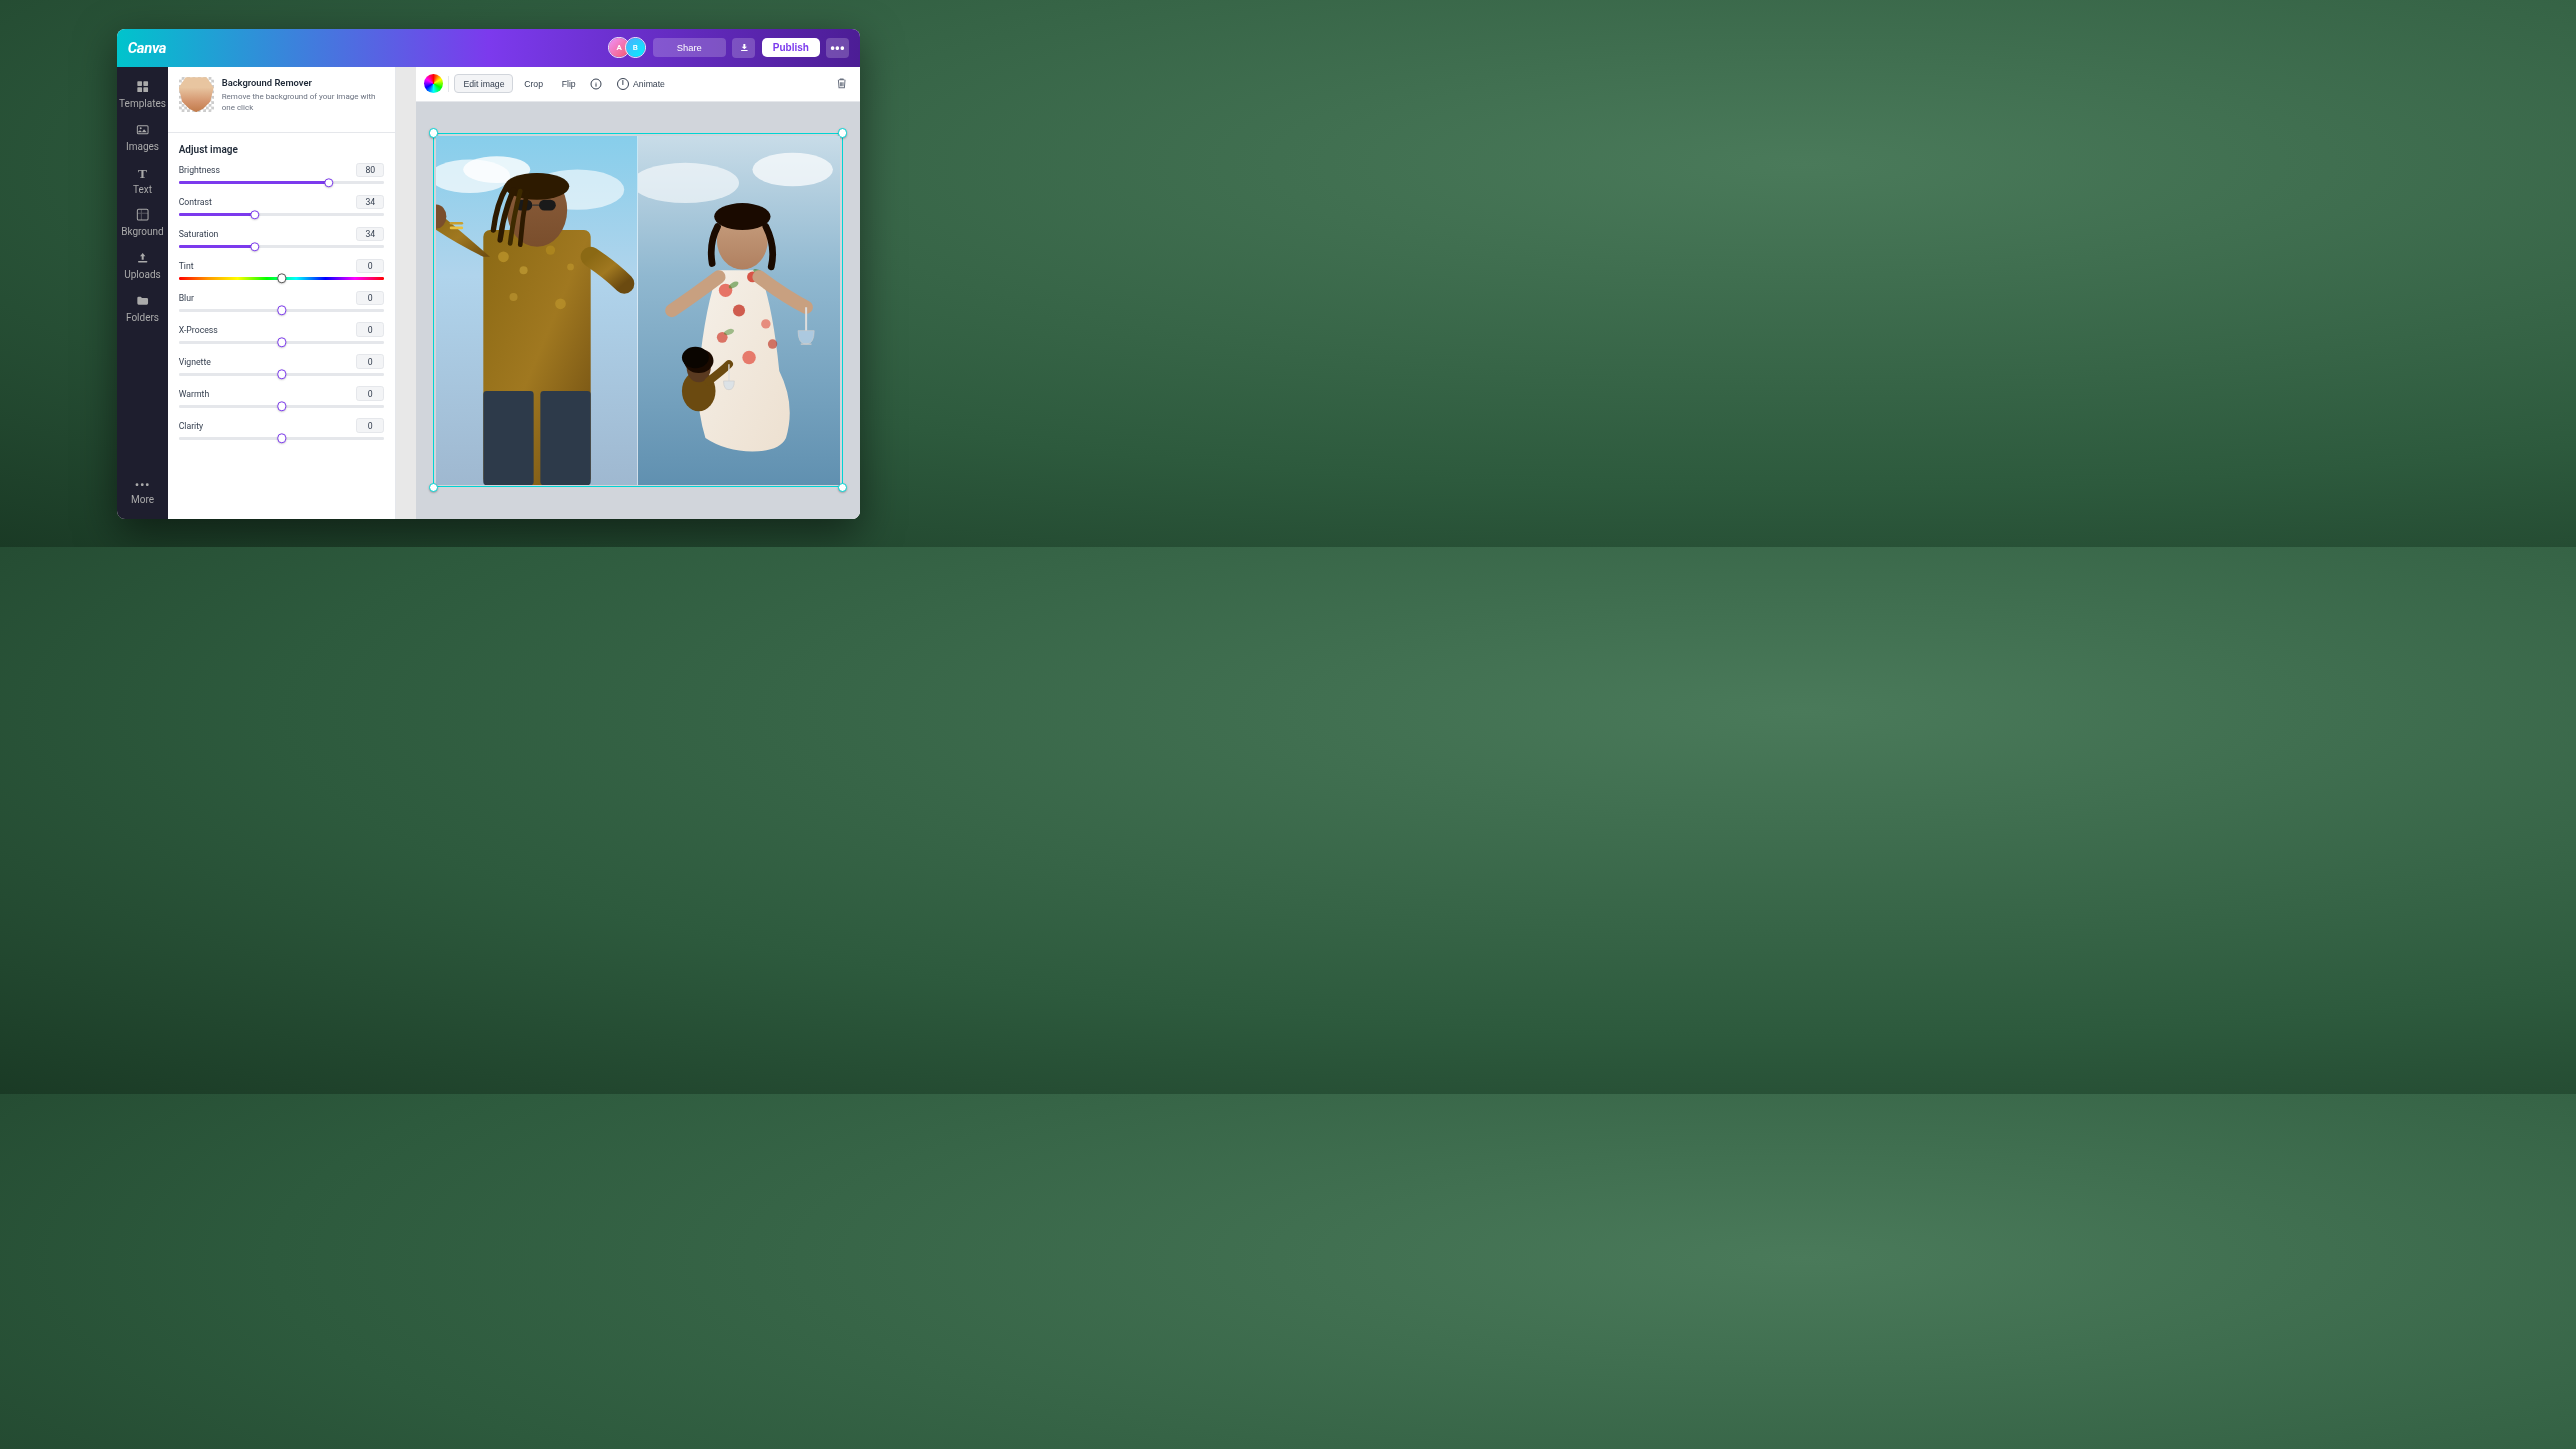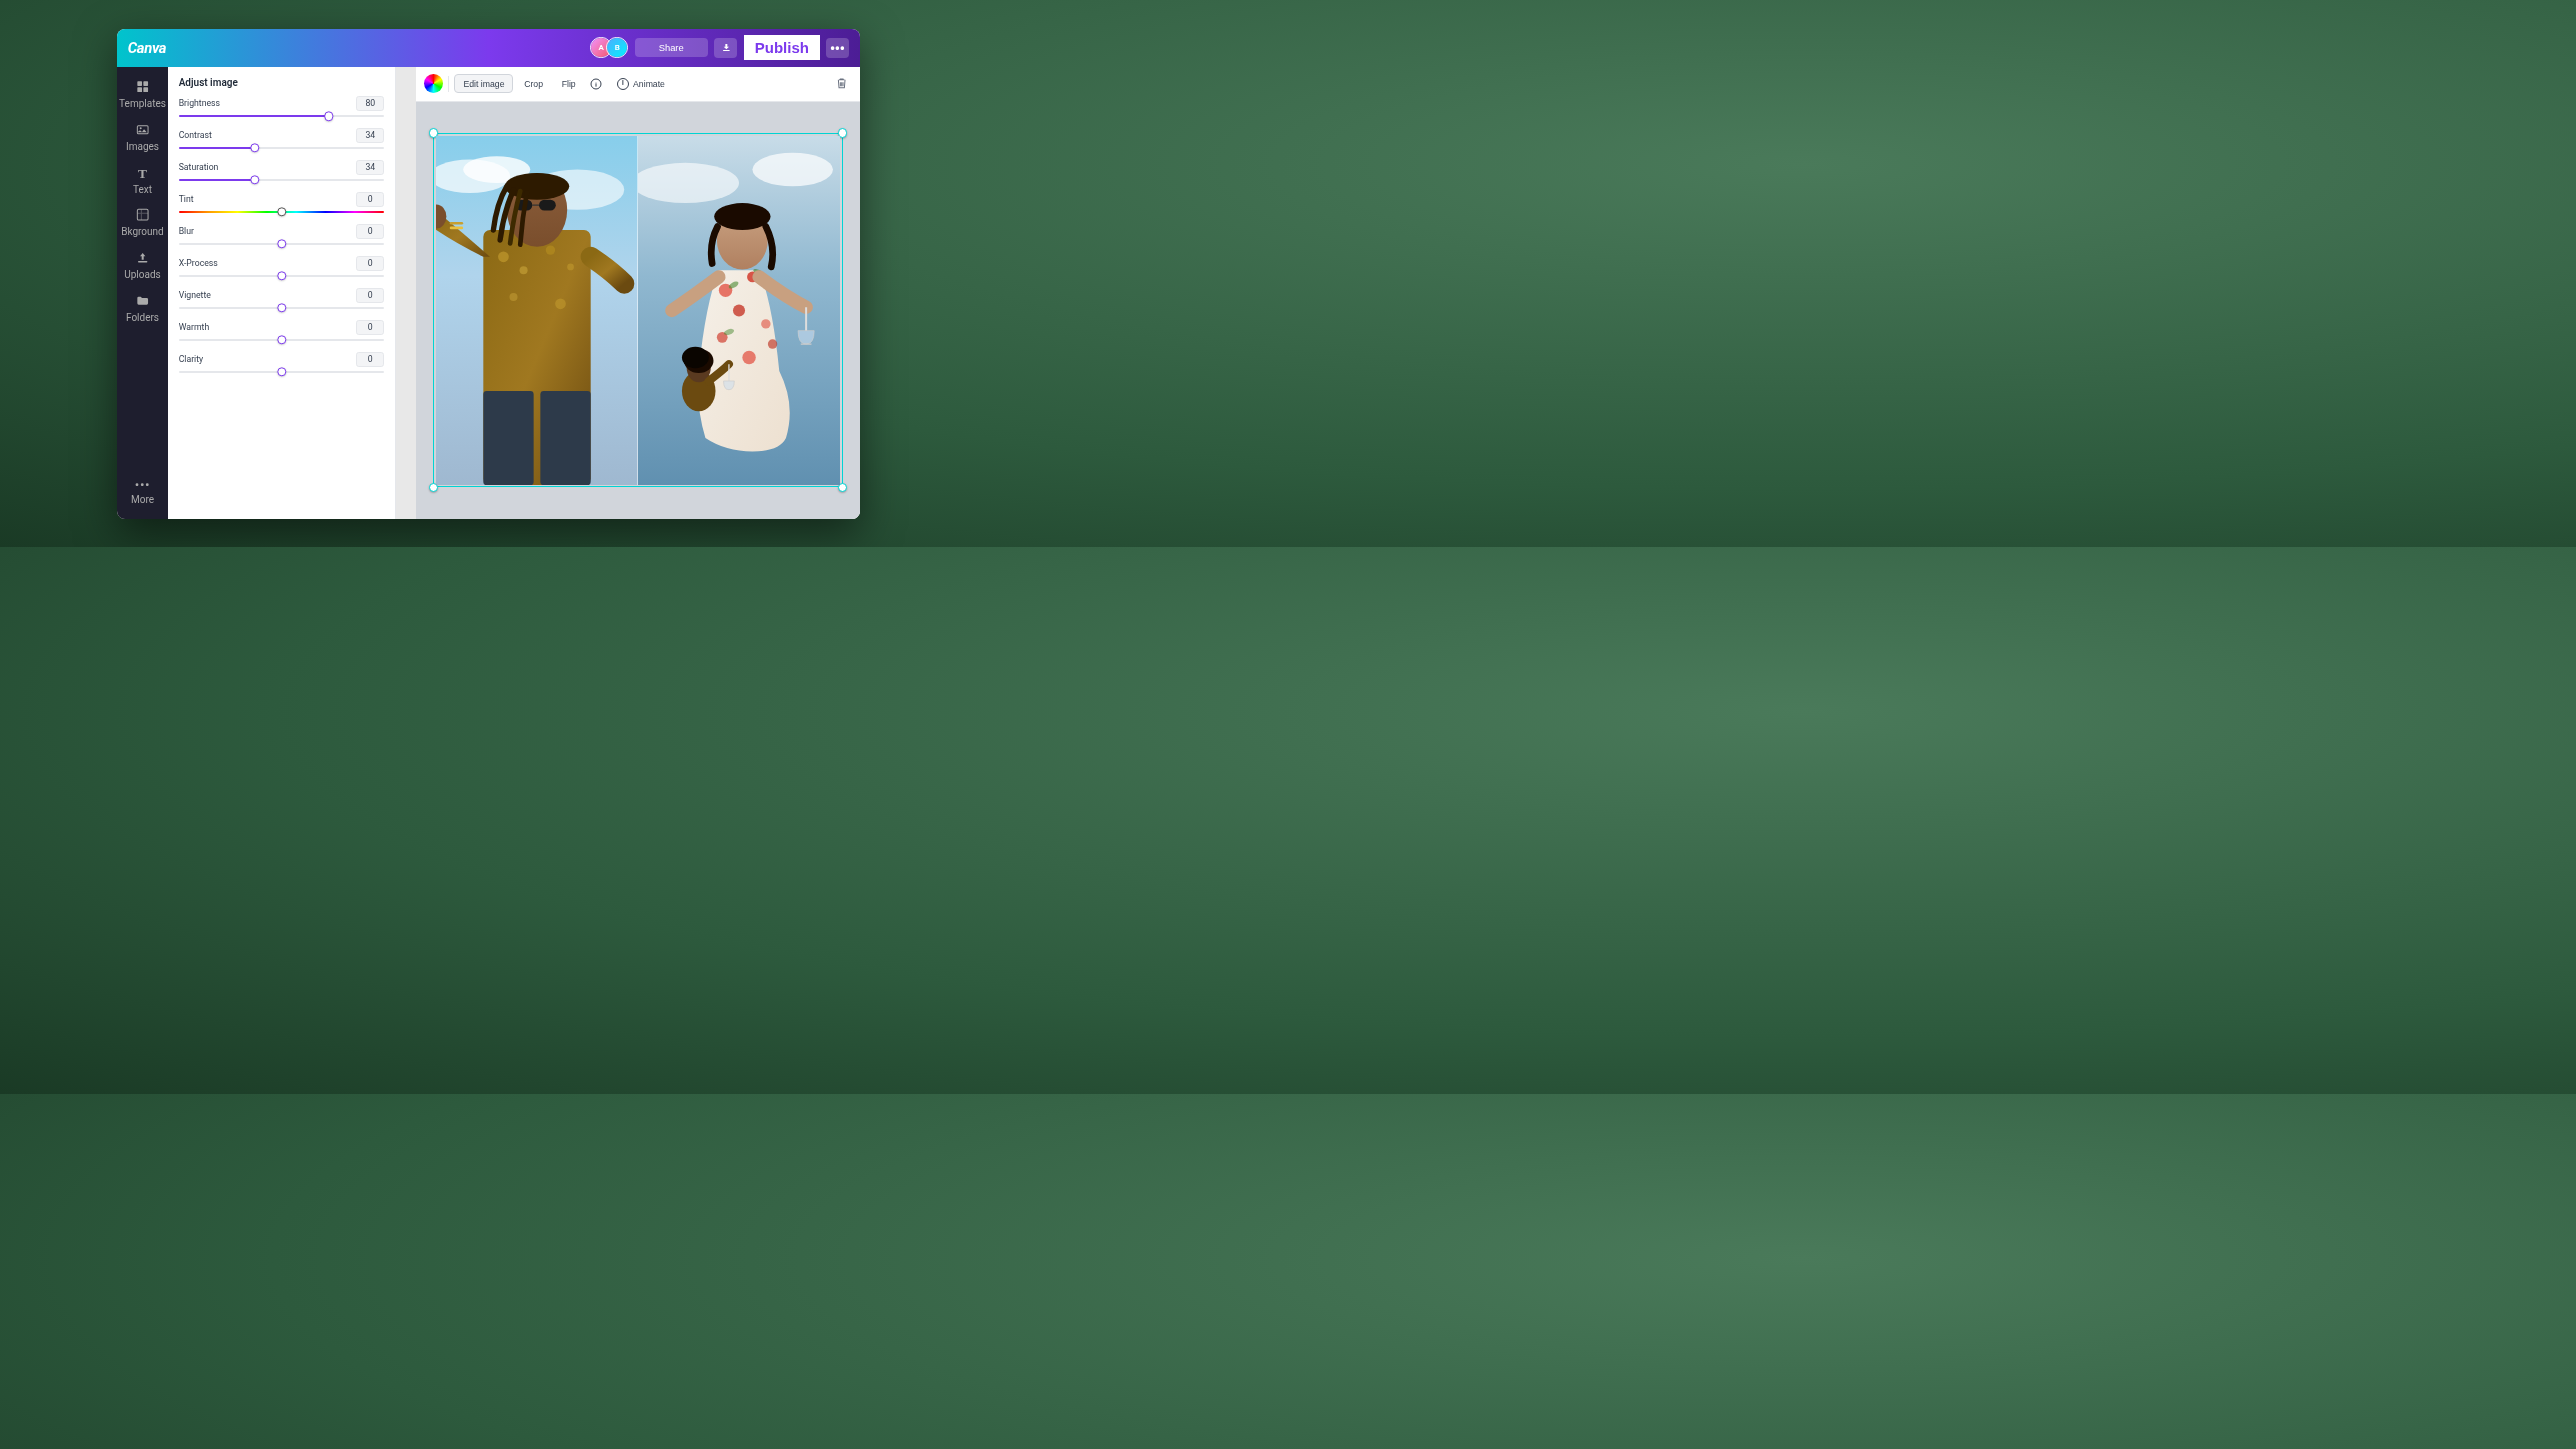--- a/index.html
+++ b/index.html
@@ -89,23 +89,23 @@
       height: 20px;
       display: flex;
       align-items: center;
       justify-content: center;
       cursor: pointer;
     }
     .btn-publish {
       background: white;
       color: #7c3aed;
       border: none;
-      border-radius: 0;
+      border-radius: 5px;
       padding: 4px 10.7px;
-      font-size: 15px;
+      font-size: 10px;
       font-weight: 600;
       cursor: pointer;
     }
     .btn-more {
       background: rgba(255,255,255,0.2);
       color: white;
       border: none;
       border-radius: 4px;
       width: 23px;
       height: 20px;
@@ -514,20 +514,32 @@
         <span class="label">Folders</span>
       </div>
       <div class="sidebar-item" style="margin-top: auto;">
         <div class="icon" style="font-size:13.4px; letter-spacing:0.7px;">•••</div>
         <span class="label">More</span>
       </div>
     </div>
 
     <div class="panel">
 
+      <div class="panel-bg-remover">
+        <div class="bg-remover-header">
+          <div class="bg-remover-thumb">
+            <div class="thumb-checkerboard"></div>
+            <div class="thumb-person"></div>
+          </div>
+          <div class="bg-remover-info">
+            <h3>Background Remover</h3>
+            <p>Remove the background of your image with one click</p>
+          </div>
+        </div>
+      </div>
 
       <div>
         <div class="adjust-image-title">Adjust image</div>
         <div class="sliders-section">
 
           <div class="slider-row">
             <div class="slider-row-header">
               <span class="slider-label">Brightness</span>
               <span class="slider-value">80</span>
             </div>

